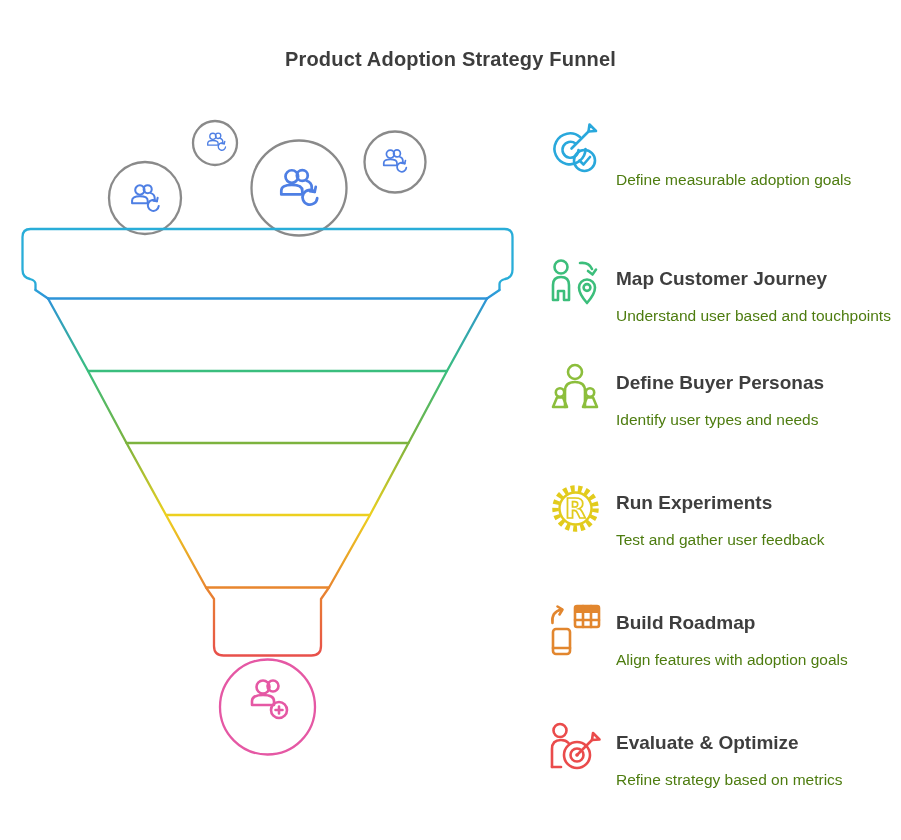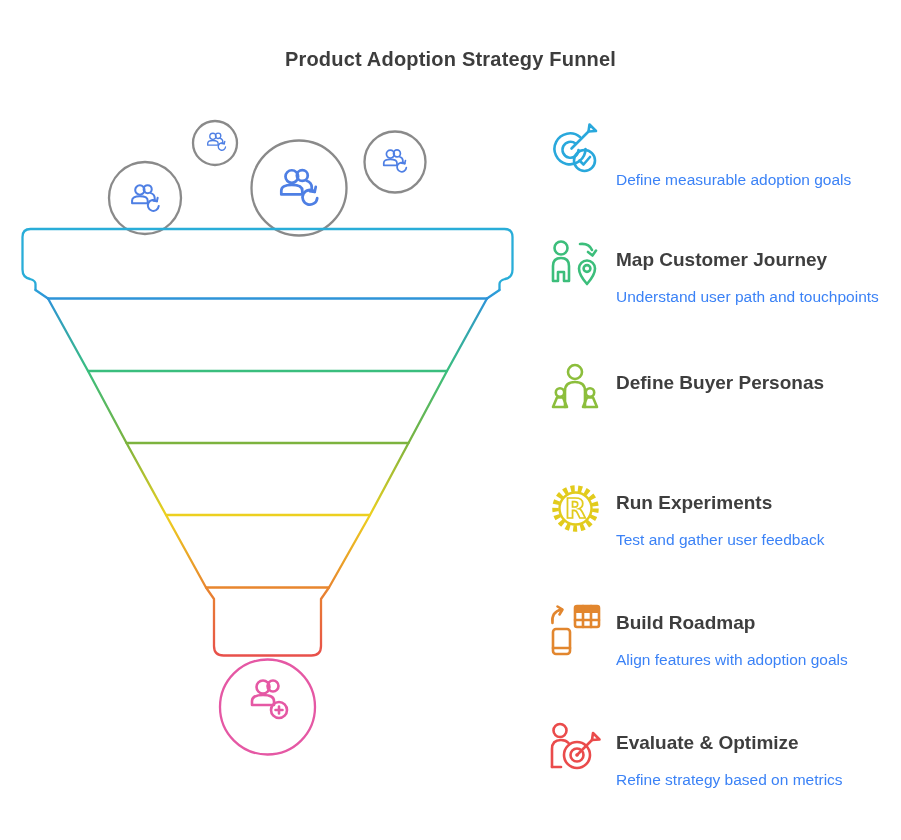--- a/index.html
+++ b/index.html
@@ -13,21 +13,21 @@
   }
   .funnel-svg{position:absolute;left:0;top:0;}
   .step{position:absolute;left:548px;width:345px;height:110px;}
   .step-icon{position:absolute;left:0;top:10px;width:55px;height:55px;color:var(--accent,#333);}
   .step-icon svg{display:block;width:55px;height:55px;}
   .step-title{
     position:absolute;left:68px;top:18px;font-size:19px;font-weight:700;
     color:#3e3e3e;line-height:26px;white-space:nowrap;
   }
   .step-desc{
-    position:absolute;left:68px;top:57px;font-size:15.5px;color:#3b82f6;
+    position:absolute;left:68px;top:57px;font-size:15.5px;color:#4d7c0f;
     line-height:22px;white-space:nowrap;
   }
   .gear-letter{font-family:"DejaVu Sans", sans-serif;font-weight:bold;font-size:27px;}
 </style>
 </head>
 <body>
 
 <div class="canvas">
 
   <div class="page-title">Product Adoption Strategy Funnel</div>
@@ -109,47 +109,48 @@
         <path d="M27.5,21.5 A8,8 0 1 0 30.5,28"></path>
         <path d="M23.5,26.5 L40.5,9.5"></path>
         <path d="M40.5,9.5 L41.5,2.5 L48,9 Z"></path>
         <circle cx="36.5" cy="38.5" r="10.5"></circle>
         <path d="M31.5,38.5 L35.5,42.5 L42,35"></path>
       </svg>
     </div>
     <div class="step-desc">Define measurable adoption goals</div>
   </div>
 
-  <div class="step" style="top: 229px; --accent: #3CBE7B;">
+  <div class="step" style="top: 248px; --accent: #3CBE7B;">
     <div class="step-icon">
       <svg viewBox="0 0 55 55" fill="none" stroke="currentColor" stroke-width="2.6" stroke-linecap="round" stroke-linejoin="round">
         <circle cx="13" cy="9" r="6.5"></circle>
         <path d="M5,42 L5,27 Q5,19 13,19 Q21,19 21,27 L21,42 L16,42 L16,33 L10,33 L10,42 Z"></path>
         <path d="M32,5 Q41,4 44,11"></path>
         <path d="M40,13 L44.5,16.5 L48,11.5"></path>
         <path d="M39,45 Q31,36 31,29.5 A8,8 0 1 1 47,29.5 Q47,36 39,45 Z"></path>
         <circle cx="39" cy="29.5" r="3.4"></circle>
       </svg>
     </div>
     <div class="step-title">Map Customer Journey</div>
-    <div class="step-desc">Understand user path and touchpoints</div>
+    <div class="step-desc">Understand user based and touchpoints</div>
   </div>
 
   <div class="step" style="top: 352px; --accent: #8CBE3C;">
     <div class="step-icon">
       <svg viewBox="0 0 55 55" fill="none" stroke="currentColor" stroke-width="2.6" stroke-linecap="round" stroke-linejoin="round">
         <circle cx="27" cy="10" r="7"></circle>
         <path d="M17,45 L17,29 Q17,20 27,20 Q37,20 37,29 L37,45"></path>
         <circle cx="12" cy="30.5" r="4.2"></circle>
         <path d="M5,45 L9,35.5 L15,35.5 L19,45 Z"></path>
         <circle cx="42" cy="30.5" r="4.2"></circle>
         <path d="M35,45 L39,35.5 L45,35.5 L49,45 Z"></path>
       </svg>
     </div>
     <div class="step-title">Define Buyer Personas</div>
+    <div class="step-desc">Identify user types and needs</div>
   </div>
 
   <div class="step" style="top: 472px; --accent: #E2CB1C;">
     <div class="step-icon">
       <svg viewBox="0 0 55 55" fill="none" stroke="currentColor" stroke-linecap="butt">
         <circle cx="27.5" cy="26.5" r="20" stroke-width="6.5" stroke-dasharray="4 3.4"></circle>
         <circle cx="27.5" cy="26.5" r="16" stroke-width="2.4"></circle>
         <text class="gear-letter" x="27.5" y="36" text-anchor="middle" fill="none" stroke="currentColor" stroke-width="1.7">R</text>
       </svg>
     </div>

